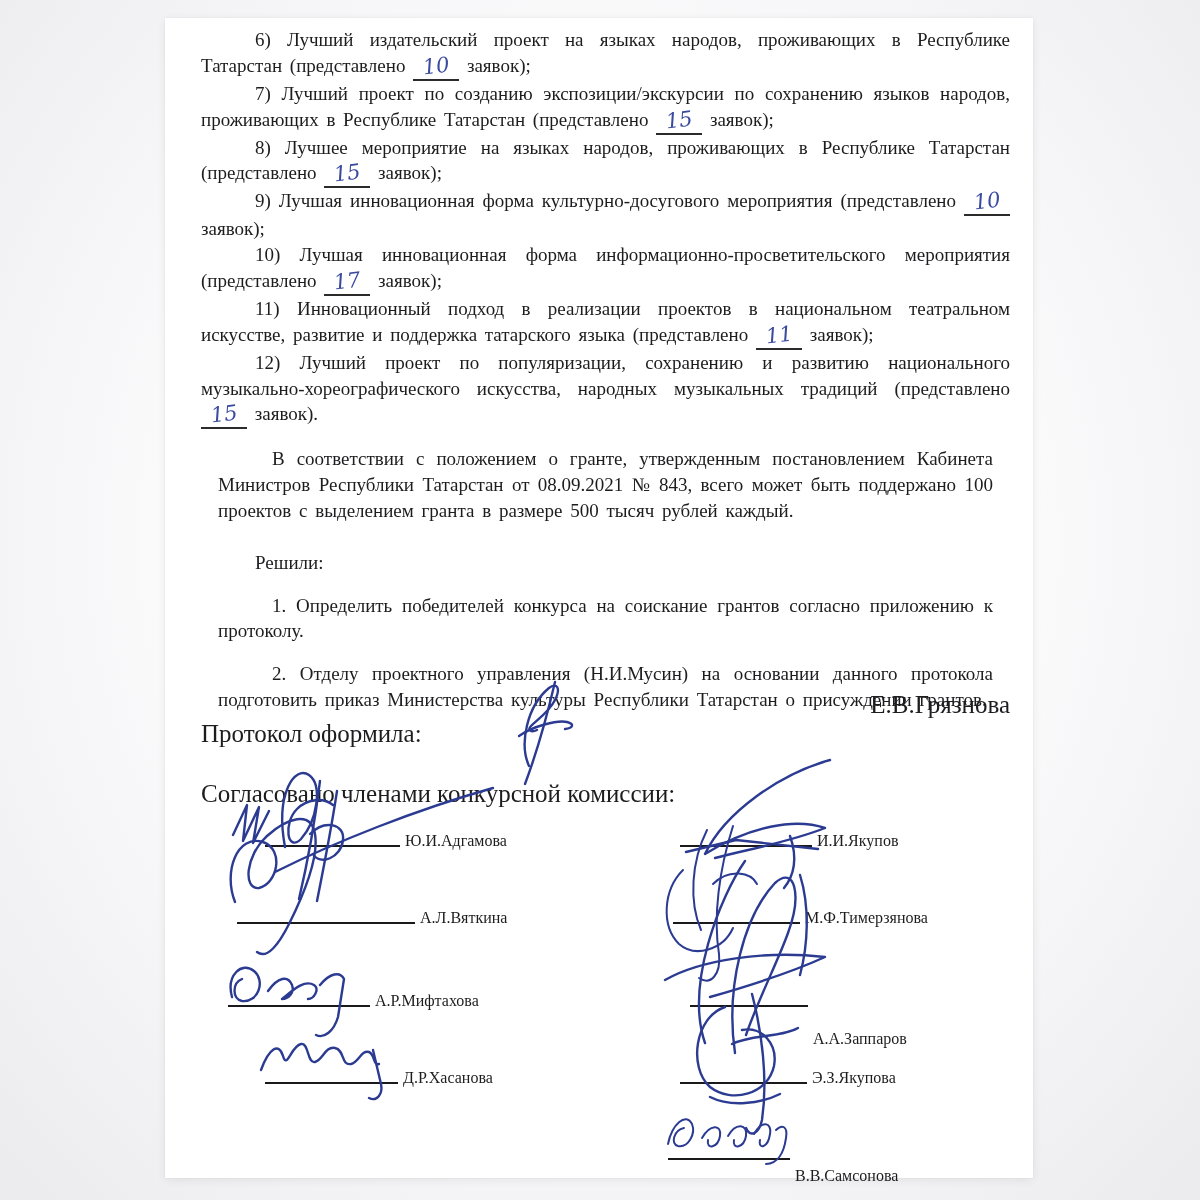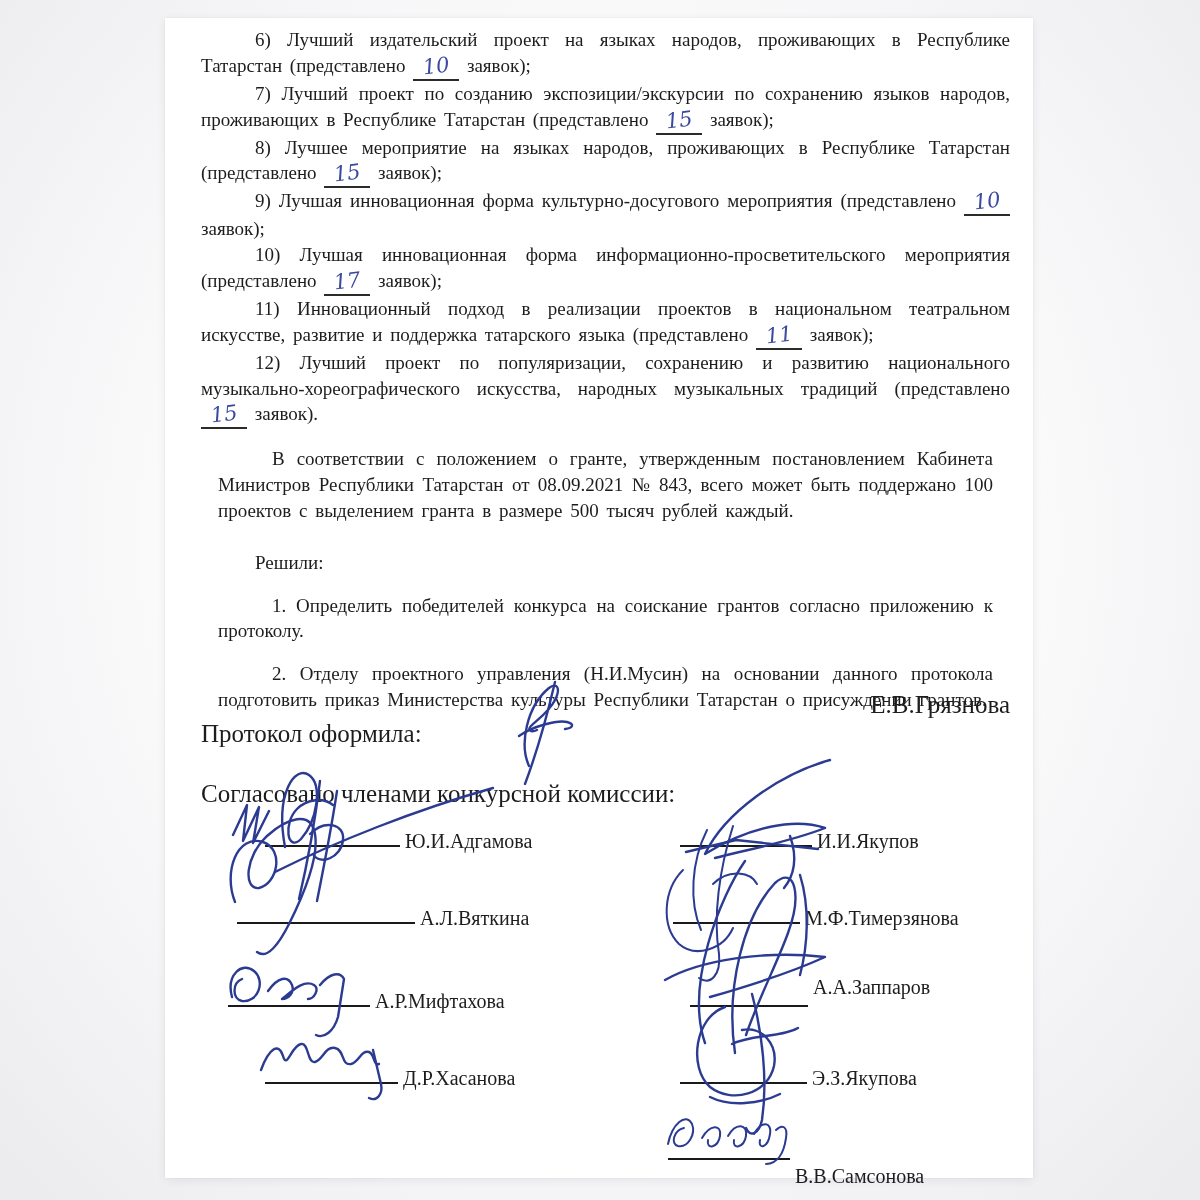--- a/index.html
+++ b/index.html
@@ -23,21 +23,21 @@
     border-bottom:2px solid #2b2b2b;line-height:16px;height:20px;
     vertical-align:-2px;word-spacing:0;
   }
   .ink{
     font-family:"DejaVu Serif", serif;font-style:italic;color:#3a4a9e;
     font-size:21px;display:inline-block;transform:rotate(-7deg) translateY(-1px);
   }
   .abs{position:absolute;}
   .lbl{font-size:25px;white-space:nowrap;}
   .sig-line{position:absolute;height:2px;background:#1a1a1a;}
-  .sig-name{position:absolute;font-size:20px;line-height:26px;white-space:nowrap;}
+  .sig-name{position:absolute;font-size:16px;line-height:26px;white-space:nowrap;}
   svg.sig{position:absolute;overflow:visible;}
   svg.sig path{fill:none;stroke:#2c3b92;stroke-width:2.4;stroke-linecap:round;stroke-linejoin:round;}
   svg.sig.thin path{stroke-width:2;}
 </style>
 </head>
 <body>
 
 <div class="page">
 
   <p class="body"><span>6) Лучший издательский проект на языках народов, проживающих в Республике Татарстан (представлено</span>
@@ -120,21 +120,21 @@
 
   <div class="sig-line" style="left:63px;top:987px;width:142px;"></div>
   <div class="sig-name" style="left:210px;top:970px;text-align:center;">А.Р.Мифтахова</div>
   <svg class="sig" style="left:55px;top:917px;" width="155" height="110" viewBox="0 0 155 110">
     <path d="M12,62 C6,40 22,26 34,36 C46,46 38,68 22,66 C12,64 12,48 22,44"></path>
     <path d="M48,56 C58,42 68,40 72,50 C75,58 68,64 62,64 C72,56 84,44 94,50 C100,54 94,64 88,64"></path>
     <path d="M100,50 C110,38 120,36 124,44 L118,82 C114,96 104,104 96,100"></path>
   </svg>
 
   <div class="sig-line" style="left:525px;top:987px;width:118px;"></div>
-  <div class="sig-name" style="left:648px;top:956px;">А.А.Заппаров</div>
+  <div class="sig-name" style="left:648px;top:1008px;">А.А.Заппаров</div>
   <svg class="sig" style="left:485px;top:827px;" width="200" height="215" viewBox="0 0 200 215">
     <path d="M55,198 C35,140 70,52 95,16"></path>
     <path d="M85,208 C75,140 95,70 125,38 C145,20 152,50 138,88 C128,116 108,155 96,190"></path>
     <path d="M15,135 C50,115 115,105 175,112 C140,128 95,142 60,152"></path>
     <path d="M150,30 C160,62 158,100 150,130"></path>
   </svg>
 
   <div class="sig-line" style="left:100px;top:1064px;width:133px;"></div>
   <div class="sig-name" style="left:238px;top:1047px;">Д.Р.Хасанова</div>
   <svg class="sig" style="left:90px;top:1004px;" width="145" height="85" viewBox="0 0 145 85">

